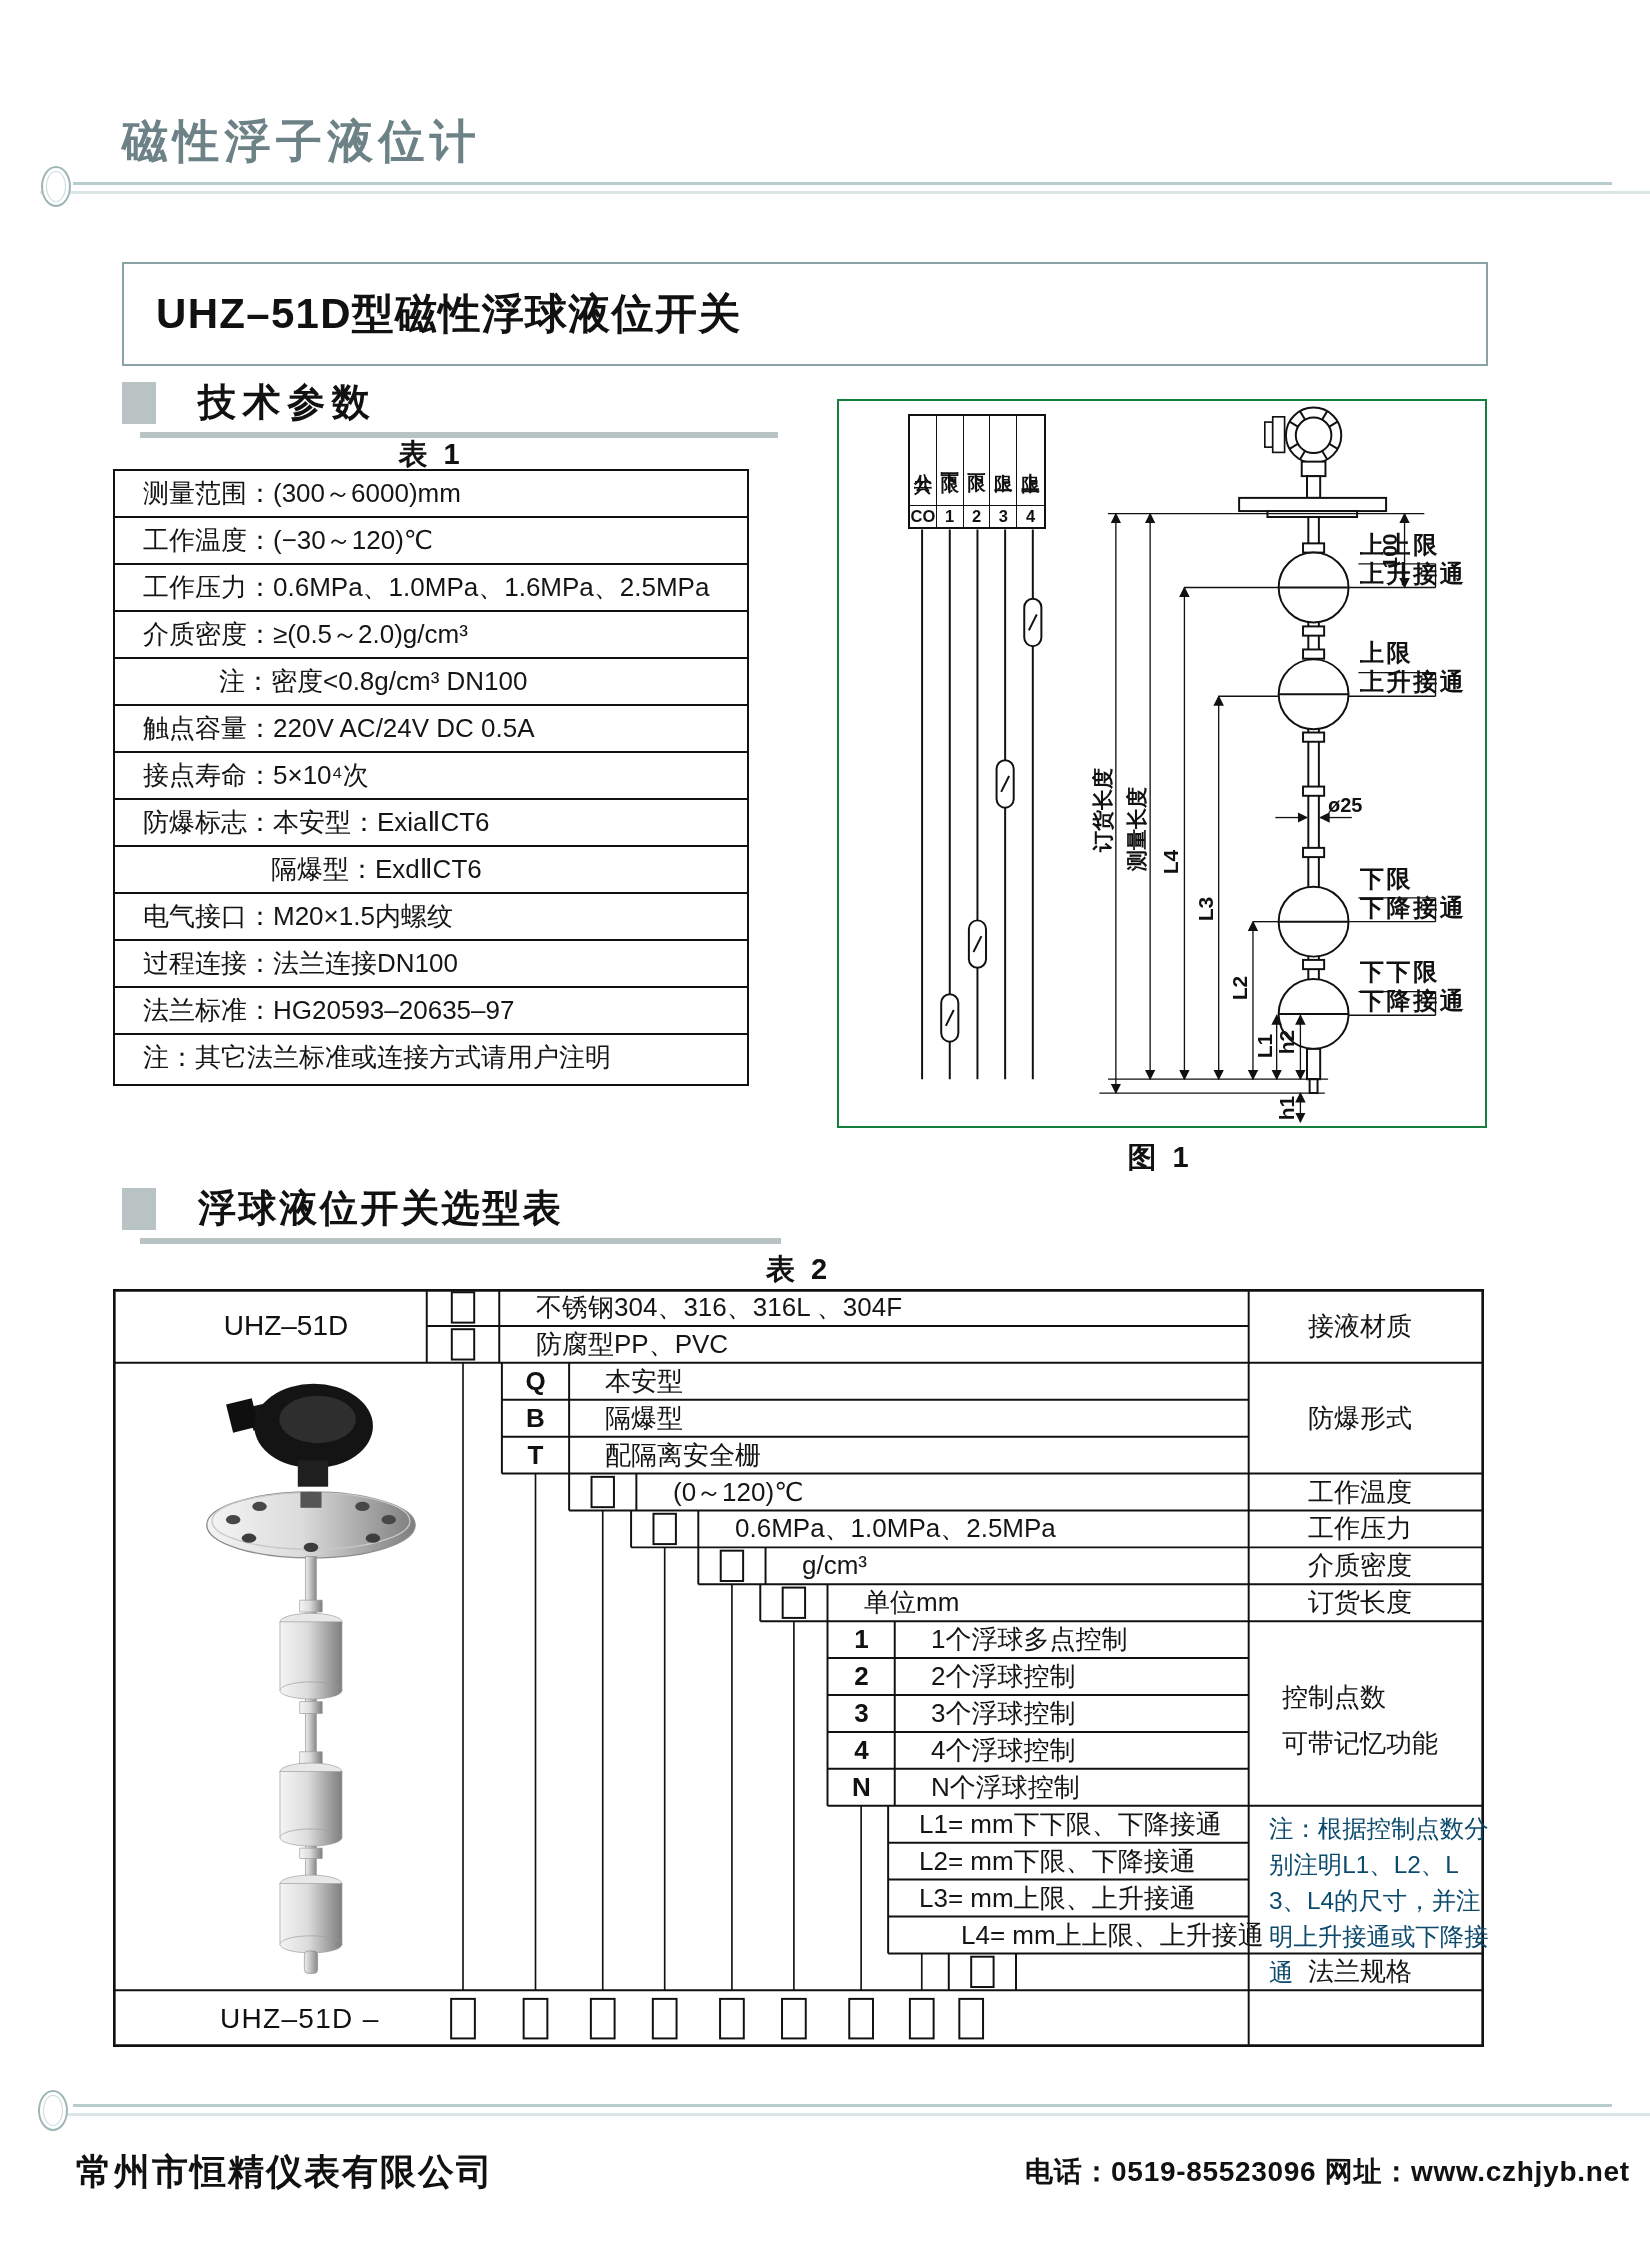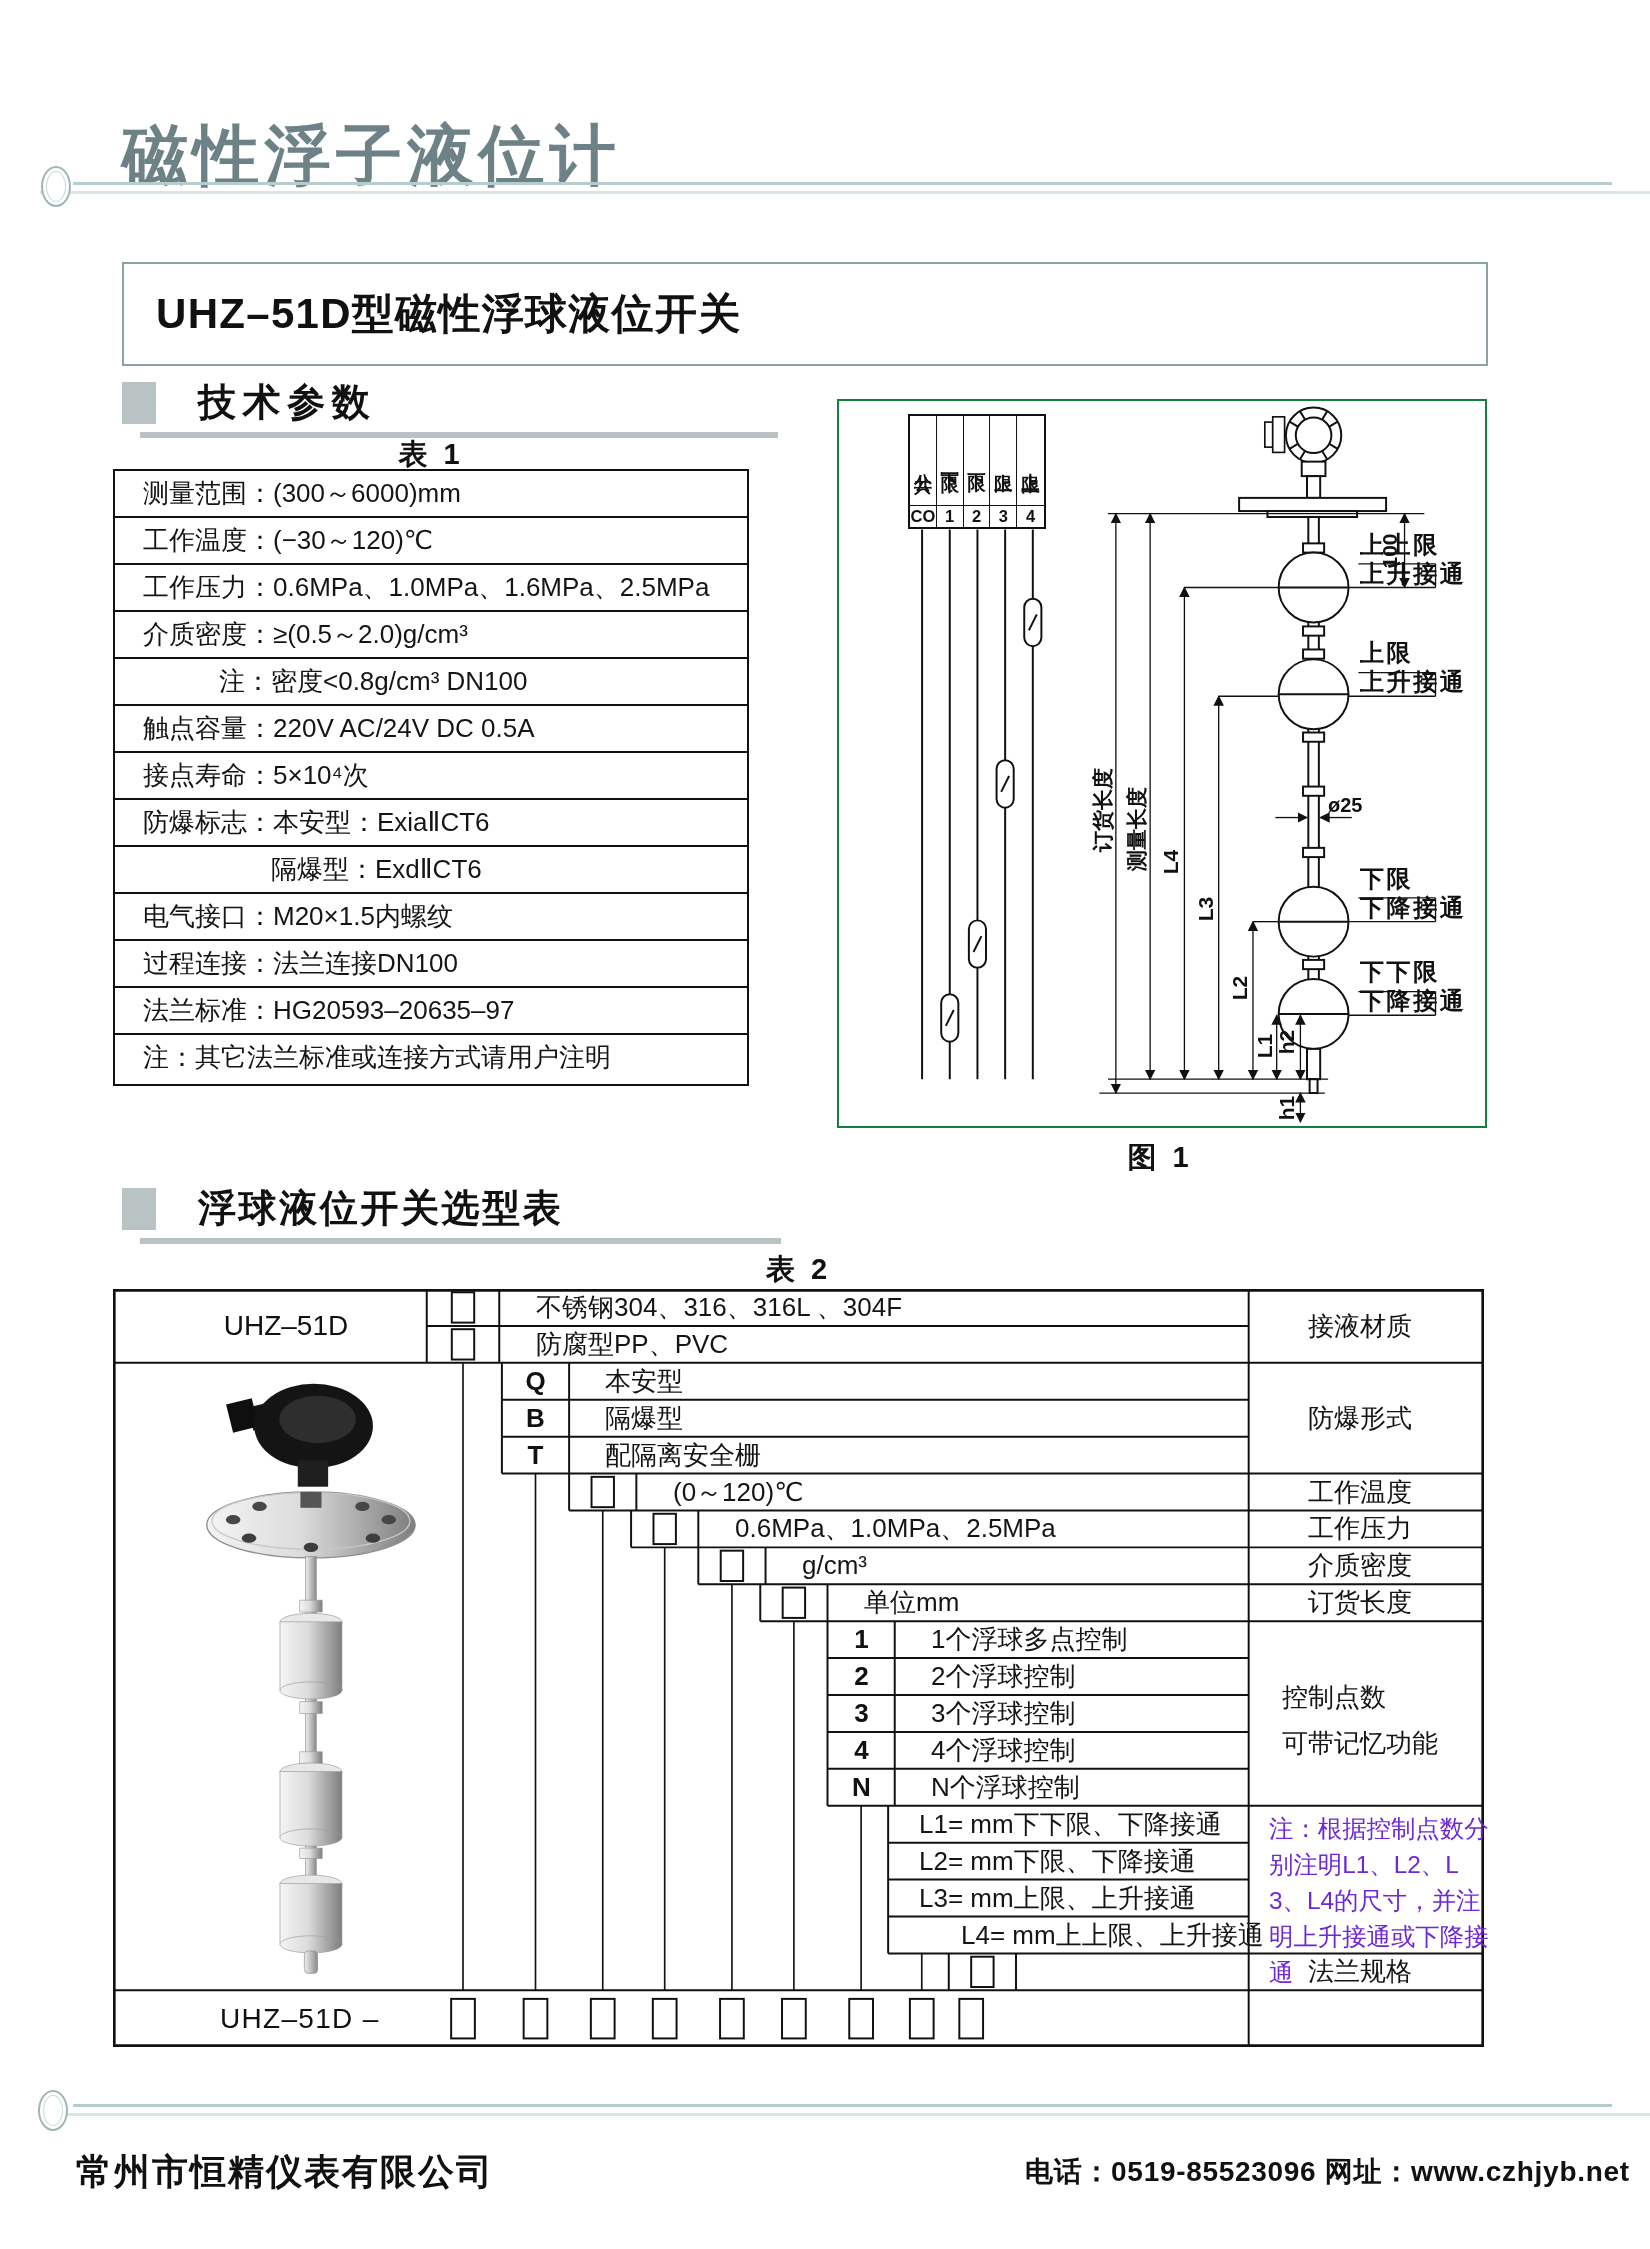--- a/index.html
+++ b/index.html
@@ -1,21 +1,21 @@
 <!DOCTYPE html>
 <html style="font-size:10.5px"><head>
 <meta charset="utf-8">
 <style>
   html,body{margin:0;padding:0;background:#e9e9e9;}
   #page{position:relative;width:1651px;height:2250px;background:#ffffff;overflow:hidden;
         font-family:"Liberation Sans","DejaVu Sans",sans-serif;color:#111;}
   .abs{position:absolute;}
   .deco{position:absolute;}
   
-  .doc-title{position:absolute;left:122px;top:111px;font-size:66px;font-weight:800;color:#6d8286;letter-spacing:5.3px;}
+  .doc-title{position:absolute;left:122px;top:111px;font-size:46px;font-weight:800;color:#6d8286;letter-spacing:5.3px;}
   .rule1{position:absolute;left:73px;width:1539px;height:2.6px;background:#b7cccc;}
   .rule2{position:absolute;left:40px;width:1611px;height:2.6px;background:#dae5e5;}
   .oval{position:absolute;width:26px;height:37px;border:2px solid #9fb6b6;border-radius:50%;background:#fff;}
   .oval i{position:absolute;left:2.6px;top:2.6px;right:2.6px;bottom:2.6px;border:1.3px solid #cddcdc;border-radius:50%;display:block;}
   .product-box{position:absolute;left:122px;top:262px;width:1362px;height:100px;border:2.6px solid #8aa2a6;background:#fff;}
   .product-box span{position:absolute;left:32px;top:50%;transform:translateY(-50%);font-size:42px;font-weight:800;letter-spacing:1.3px;}
   .sec-square{position:absolute;width:34px;height:42px;background:#b9c3c3;}
   .sec-title{position:absolute;font-size:38px;font-weight:800;letter-spacing:6.6px;}
   .sec-underline{position:absolute;height:6px;background:#b9c3c3;}
   .tbl-caption{position:absolute;font-size:29px;font-weight:700;letter-spacing:4px;}
@@ -38,21 +38,21 @@
   .dimlab{position:absolute;font-size:21px;font-weight:600;white-space:nowrap;transform:translate(-50%,-50%) rotate(-90deg);}
   .fig-text{position:absolute;font-size:20px;font-weight:600;white-space:nowrap;}
   .callout{position:absolute;font-size:24px;font-weight:600;line-height:29px;white-space:nowrap;letter-spacing:2.6px;}
   
   #table2{position:absolute;left:113px;top:1289px;width:1371px;height:758px;}
   #table2 svg{position:absolute;left:0;top:0;}
   .t2txt{position:absolute;font-size:26px;line-height:37px;white-space:nowrap;color:#151515;}
   .t2code{position:absolute;width:67px;text-align:center;font-size:26px;line-height:37px;font-weight:600;}
   .t2lab{position:absolute;left:1195px;font-size:26px;line-height:37px;white-space:nowrap;color:#151515;}
   .t2model{position:absolute;left:0;top:0;width:314px;height:74px;text-align:center;line-height:74px;font-size:28px;padding-left:16px;}
-  .t2note{position:absolute;left:1156px;top:522px;width:221px;font-size:24.4px;line-height:36px;color:#6d28d9;
+  .t2note{position:absolute;left:1156px;top:522px;width:221px;font-size:24.4px;line-height:36px;color:#0c4a6e;
           white-space:normal;word-break:break-all;}
   .t2bottom{position:absolute;left:107px;top:701px;height:57px;line-height:57px;font-size:28px;letter-spacing:1.3px;}
   
   .footer-company{position:absolute;left:76px;top:2148px;font-size:36px;font-weight:800;letter-spacing:2px;}
   .footer-contact{position:absolute;left:1025px;top:2153px;font-size:28px;font-weight:700;letter-spacing:0.7px;}
 </style>
 </head>
 <body>
 
 <div id="page">

